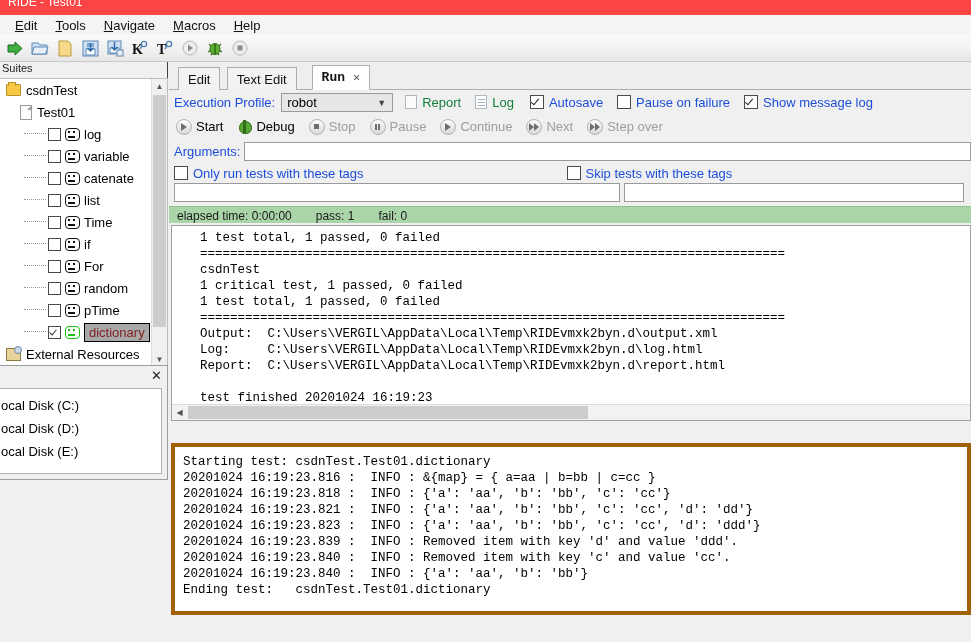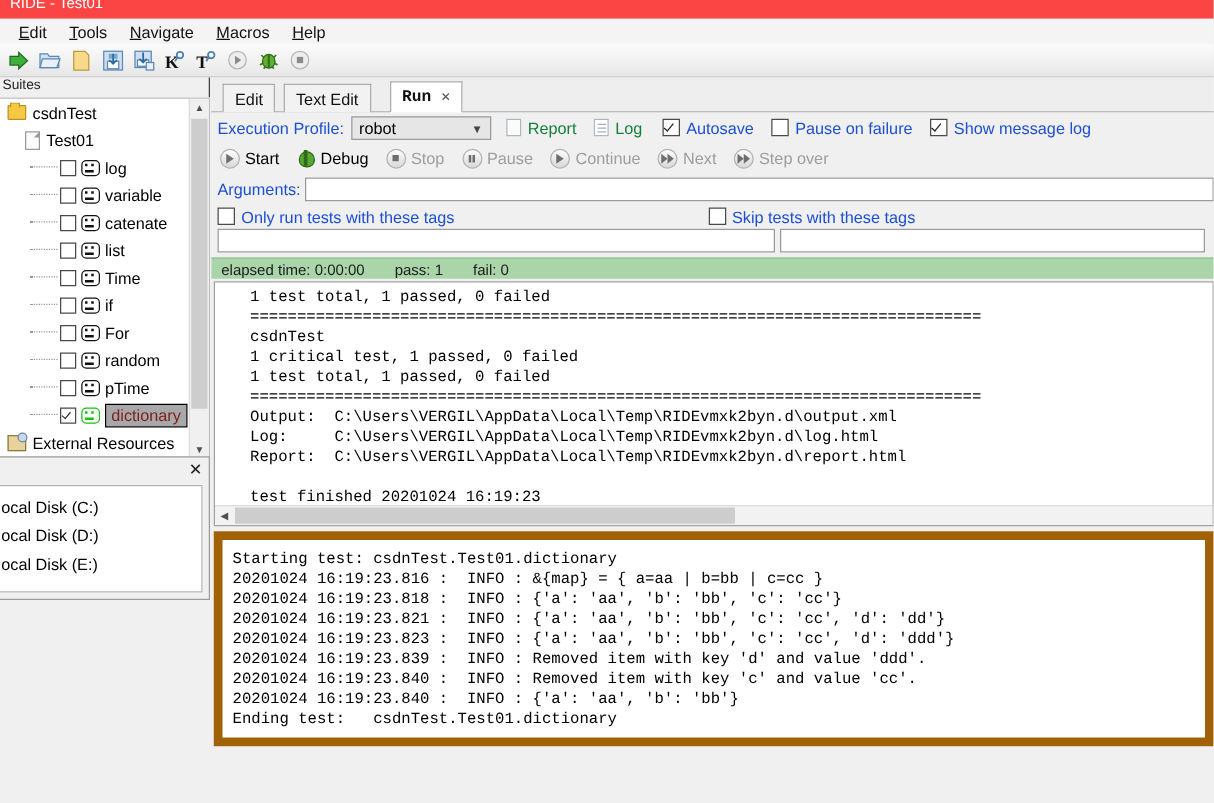--- a/index.html
+++ b/index.html
@@ -288,22 +288,22 @@
   }
   .hs-arrow {
     width: 15px; height: 15px; display: flex; align-items: center;
     justify-content: center; font-size: 8px; color: #505050;
   }
   .hs-thumb {
     position: absolute; left: 16px; top: 1px; width: 400px; height: 13px;
     background: #cdcdcd;
   }
   .msglog {
-    position: relative; background: #fff; border: 7px solid #a16207;
-    margin: 4px 0 0 2px; height: 172px; box-sizing: border-box; overflow: hidden;
+    position: relative; background: #fff; border: 4px solid #a16207;
+    margin: 22px 0 0 2px; height: 172px; box-sizing: border-box; overflow: hidden;
   }
   .msglog-inner { padding: 7px 0 0 8px; }
 </style>
 </head>
 <body>
 
 <div id="app">
 
   <div class="titlebar">
     <span>RIDE - Test01</span>

